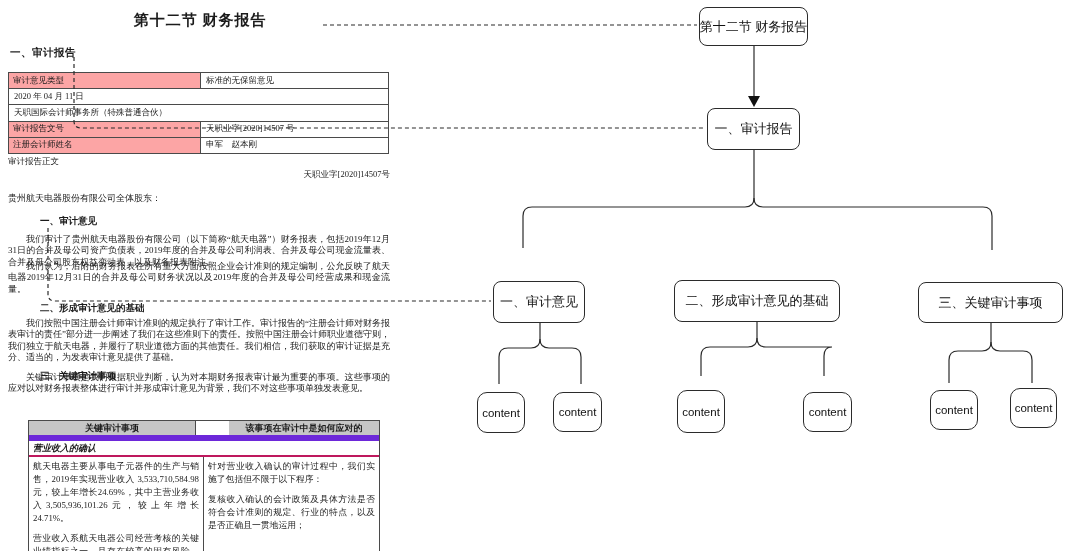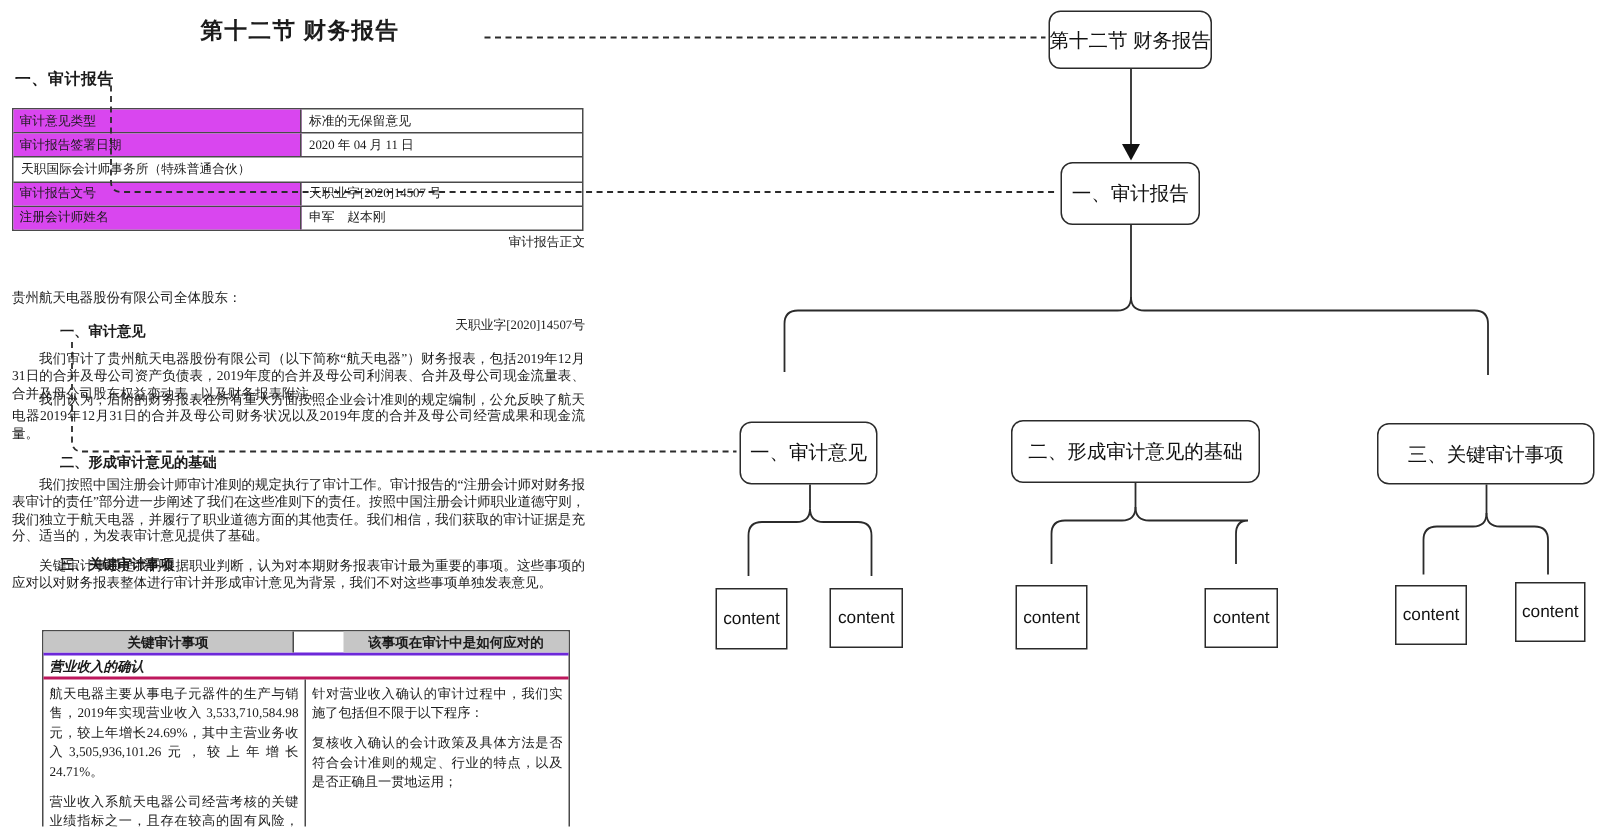--- a/index.html
+++ b/index.html
@@ -10,70 +10,69 @@
   }
   .abs{position:absolute;}
 
   
   .doc-title{left:0;top:11px;width:400px;text-align:center;font-size:15px;font-weight:bold;letter-spacing:1px;}
   .doc-h1{left:10px;top:46px;font-size:10.5px;font-weight:bold;letter-spacing:.5px;}
 
   .info-table{left:8px;top:72px;width:379px;border:1px solid #4a4a4a;background:#fff;}
   .info-row{display:flex;height:15.2px;border-bottom:1px solid #4a4a4a;}
   .info-row:last-child{border-bottom:none;}
-  .info-label{width:183px;background:#d946ef;border-right:1px solid #4a4a4a;
+  .info-label{width:183px;background:#fca5a5;border-right:1px solid #4a4a4a;
     font-size:8.5px;display:flex;align-items:center;padding:0 4px;}
   .info-value{flex:1;font-size:8.5px;display:flex;align-items:center;padding:0 5px;}
 
-  .doc-caption{left:8px;top:156px;width:382px;text-align:right;font-size:8.5px;}
-  .doc-number{left:8px;top:169px;width:382px;text-align:right;font-size:8.5px;margin-top:42px;}
+  .doc-caption{left:8px;top:156px;width:382px;text-align:left;font-size:8.5px;}
+  .doc-number{left:8px;top:169px;width:382px;text-align:right;font-size:8.5px;}
   .doc-salutation{left:8px;top:192px;font-size:9px;}
 
   .doc-h2{font-size:9.5px;font-weight:bold;left:40px;}
   .doc-p{left:8px;width:382px;font-size:9px;line-height:11.3px;text-align:justify;text-indent:2em;}
 
   .kam-table{left:28px;top:420px;width:350px;border:1px solid #4a4a4a;background:#fff;font-size:9px;}
-  .kam-head{display:flex;border-bottom:2px solid #6d28d9;gap:33px;}
+  .kam-head{display:flex;border-bottom:6px solid #6d28d9;gap:33px;}
   .kam-head-cell{height:14px;display:flex;align-items:center;justify-content:center;
     background:#c6c6c6;font-weight:bold;}
   .kam-col1{width:166px;border-right:1px solid #4a4a4a;}
   .kam-col2{flex:1;}
   .kam-span-row{height:14px;display:flex;align-items:center;padding:0 4px;
     font-weight:bold;font-style:italic;border-bottom:2px solid #be185d;}
   .kam-body{display:flex;align-items:stretch;}
   .kam-cell{padding:3px 4px 6px;font-size:8.8px;line-height:13px;text-align:justify;}
   .kam-cell p{margin:0 0 7px;}
 
   
   .flow-node{
     position:absolute;background:#fff;border:1.3px solid #2b2b2b;border-radius:8px;
     display:flex;align-items:center;justify-content:center;
     font-family:"Liberation Sans","DejaVu Sans",sans-serif;
     font-size:13px;color:#111;box-sizing:border-box;white-space:nowrap;
   }
-  .flow-content{border-radius:0;font-size:11.5px;}
+  .flow-content{border-radius:10px;font-size:11.5px;}
 
   svg.overlay{position:absolute;left:0;top:0;z-index:10;pointer-events:none;}
   .link{fill:none;stroke:#2b2b2b;stroke-width:1.2;}
   .dashed{fill:none;stroke:#2b2b2b;stroke-width:1.2;stroke-dasharray:4,3;}
   .arrowhead{fill:#111;stroke:none;}
 </style>
 </head>
 <body>
 
 <div class="abs doc-title">第十二节 财务报告</div>
 <div class="abs doc-h1">一、审计报告</div>
 
 <div class="abs info-table">
   <div class="info-row">
     <div class="info-label">审计意见类型</div>
     <div class="info-value">标准的无保留意见</div>
   </div>
   <div class="info-row">
-    <div class="info-label">审计报告签署日期</div>
     <div class="info-value">2020 年 04 月 11 日</div>
   </div>
   <div class="info-row">
     <div class="info-value">天职国际会计师事务所（特殊普通合伙）</div>
   </div>
   <div class="info-row">
     <div class="info-label">审计报告文号</div>
     <div class="info-value">天职业字[2020]14507 号</div>
   </div>
   <div class="info-row">

